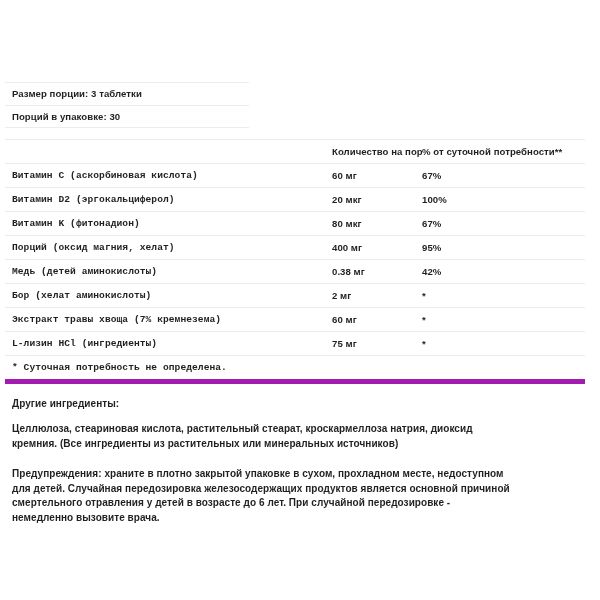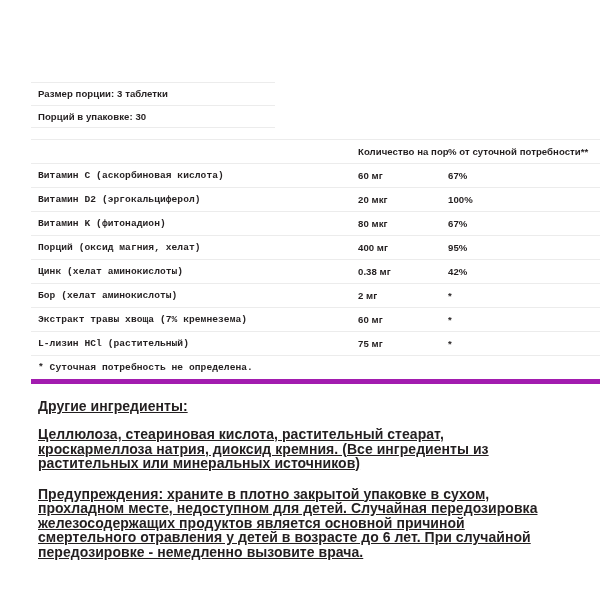--- a/index.html
+++ b/index.html
@@ -18,21 +18,20 @@
     position: relative;
     width: 600px;
     height: 600px;
     box-sizing: border-box;
   }
   .panel {
     position: absolute;
     left: 0;
     top: 82px;
     width: 524px;
-    margin-left: 26px;
   }
 
   
   .intro-row {
     position: relative;
     height: 23px;
     line-height: 23px;
     padding-left: 12px;
     font-size: 9.6px;
     font-weight: bold;
@@ -90,25 +89,24 @@
   .facts tr.noterow td {
     border-bottom: 5px solid #a21caf;
   }
   .dv-star {
     font-size: 9.6px;
   }
 
   
   .section {
     padding: 0 12px 0 12px;
-    font-size: 14px;
+    font-size: 10px;
     font-weight: bold;
     letter-spacing: 0.05px;
     color: #231f20;
-    text-decoration: underline;
   }
   .sec-heading {
     margin-top: 14px;
     margin-bottom: 0;
   }
   .sec-body {
     margin-top: 13px;
     line-height: 14.5px;
     max-width: 582px;
     white-space: normal;
@@ -158,36 +156,36 @@
             <td class="c-name">Витамин K (фитонадион)</td>
             <td class="c-amount">80 мкг</td>
             <td class="c-dv">67%</td>
           </tr>
           <tr>
             <td class="c-name">Порций (оксид магния, хелат)</td>
             <td class="c-amount">400 мг</td>
             <td class="c-dv">95%</td>
           </tr>
           <tr>
-            <td class="c-name">Цинк (хелат аминокислоты)</td>
+            <td class="c-name">Медь (детей аминокислоты)</td>
             <td class="c-amount">0.38 мг</td>
             <td class="c-dv">42%</td>
           </tr>
           <tr>
             <td class="c-name">Бор (хелат аминокислоты)</td>
             <td class="c-amount">2 мг</td>
             <td class="c-dv dv-star">*</td>
           </tr>
           <tr>
             <td class="c-name">Экстракт травы хвоща (7% кремнезема)</td>
             <td class="c-amount">60 мг</td>
             <td class="c-dv dv-star">*</td>
           </tr>
           <tr>
-            <td class="c-name">L-лизин HCl (растительный)</td>
+            <td class="c-name">L-лизин HCl (ингредиенты)</td>
             <td class="c-amount">75 мг</td>
             <td class="c-dv dv-star">*</td>
           </tr>
         </tbody>
       <tbody>
         <tr class="noterow">
           <td class="c-name" colspan="3">* Суточная потребность не определена.</td>
         </tr>
       </tbody>
     </table>

